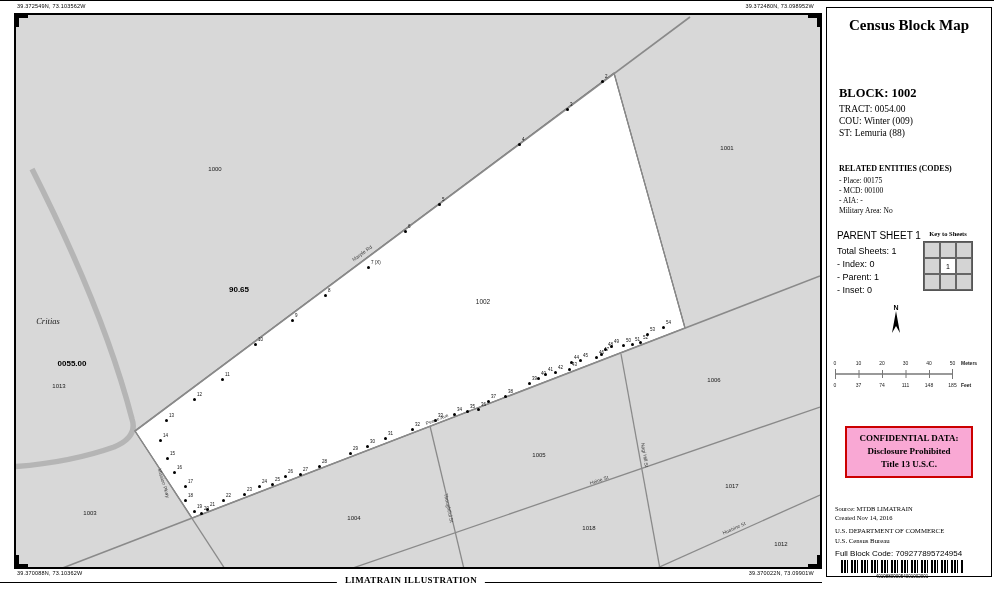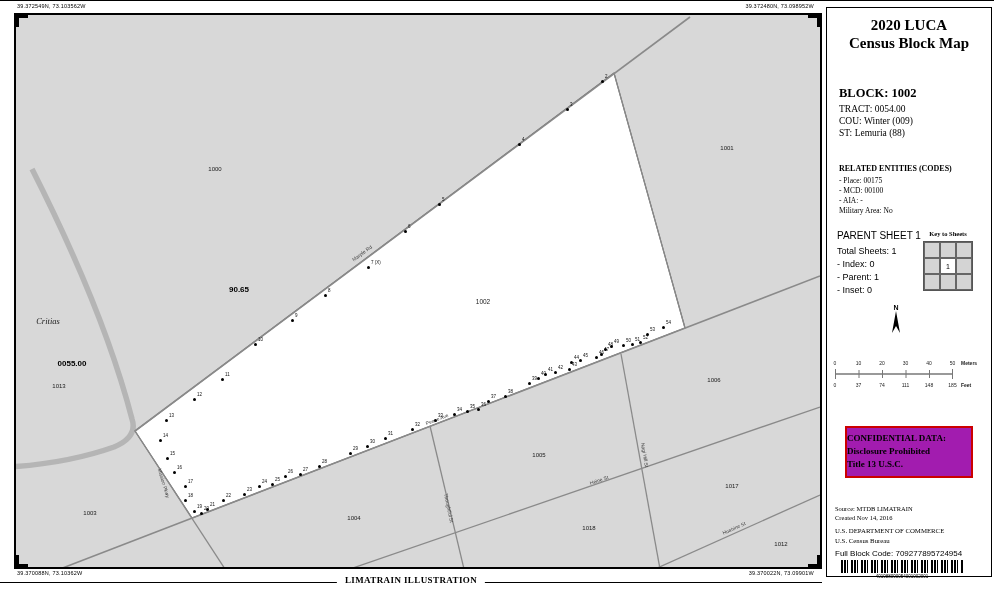--- a/index.html
+++ b/index.html
@@ -41,21 +41,21 @@
   #sb-sheets .li{font-size:9px;line-height:13px;}
   #key-label{left:88px;top:222px;width:66px;text-align:center;font-weight:bold;font-size:6.5px;}
   #key-grid{position:absolute;left:96px;top:233px;display:grid;grid-template-columns:repeat(3,16px);grid-template-rows:repeat(3,16px);border:1px solid #555;}
   #key-grid .cell{border:1px solid #666;background:#d4d4d4;}
   #key-grid .cell.center{background:#fff;display:flex;align-items:center;justify-content:center;font-size:7px;}
   #north{position:absolute;left:55px;top:296px;width:28px;text-align:center;}
   #north .n{font-weight:bold;font-size:7px;}
   #scale{position:absolute;left:8px;top:352px;width:152px;height:34px;}
   #scale .tick-lab{position:absolute;transform:translateX(-50%);font-size:5px;color:#222;}
   #scale .unit{position:absolute;font-size:5px;font-weight:bold;color:#222;transform:none;}
-  #confid{position:absolute;left:18px;top:418px;width:124px;border:2px solid #c00;background:#a21caf;text-align:left;padding:4px 0 5px;}
+  #confid{position:absolute;left:18px;top:418px;width:124px;border:2px solid #c00;background:#f9a8d4;text-align:center;padding:4px 0 5px;}
   #confid .li{font-weight:bold;font-size:9px;line-height:13px;font-family:"Liberation Serif","DejaVu Serif",serif;}
   #sb-source{position:absolute;left:8px;top:496px;}
   #sb-source .li{font-size:6.5px;line-height:9px;font-family:"Liberation Serif","DejaVu Serif",serif;}
   #sb-dept{position:absolute;left:8px;top:518px;}
   #sb-dept .li{font-size:6.8px;line-height:10px;font-family:"Liberation Serif","DejaVu Serif",serif;}
   #sb-code{left:8px;top:541px;font-size:8px;}
   #barcode{position:absolute;left:14px;top:552px;width:122px;height:13px;
     background:repeating-linear-gradient(90deg,#000 0 2px,#fff 2px 3px,#000 3px 5px,#fff 5px 6px,#000 6px 7px,#fff 7px 10px);}
   #barcode-num{position:absolute;left:14px;top:566px;width:122px;text-align:center;font-size:4.5px;}
 </style>
@@ -218,21 +218,20 @@
     <div class="bracket tr"></div>
     <div class="bracket bl"></div>
     <div class="bracket br"></div>
   </div>
 
   <div id="footer-line"></div>
   <div id="footer-label" class="serif">LIMATRAIN ILLUSTRATION</div>
 
   <div id="sidebar">
     <div id="sb-title" class="serif">
-      <div>2020 LUCA</div>
       <div>Census Block Map</div>
     </div>
 
     <div id="sb-block" class="sb-abs serif">BLOCK: 1002</div>
     <div class="sb-abs serif sb-id-line" style="top:96px;">TRACT: 0054.00</div>
     <div class="sb-abs serif sb-id-line" style="top:108px;text-align:right;">COU: Winter (009)</div>
     <div class="sb-abs serif sb-id-line" style="top:120px;">ST: Lemuria (88)</div>
 
     <div id="sb-related-h" class="sb-abs serif">RELATED ENTITIES (CODES)</div>
     <div id="sb-related">

